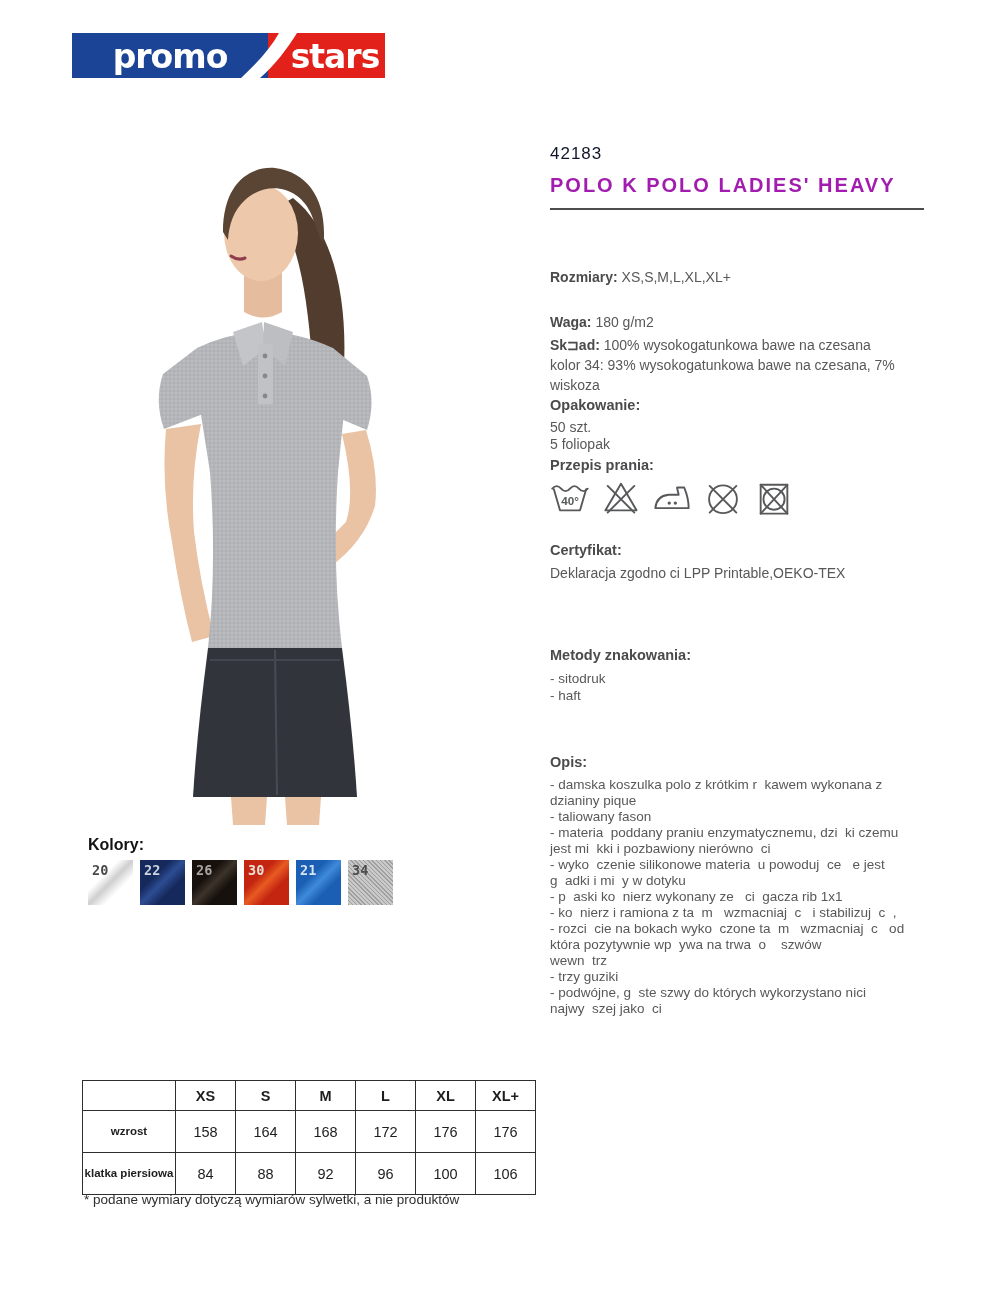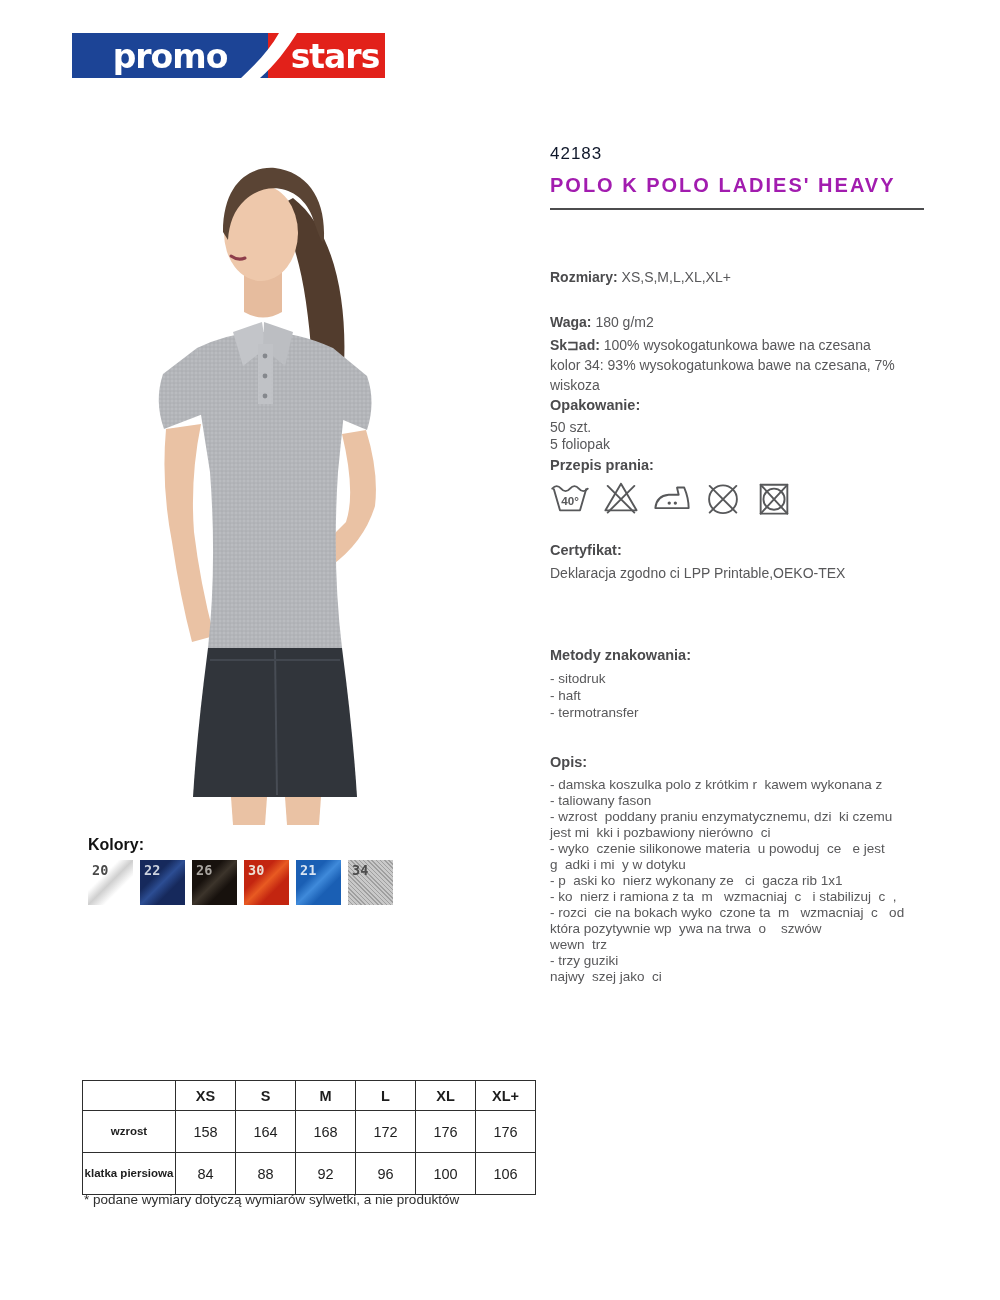--- a/index.html
+++ b/index.html
@@ -169,37 +169,38 @@
   </svg>
 </div>
 
 <div class="abs rc lbl" id="cert-label">Certyfikat:</div>
 <div class="abs rc" id="cert-text">Deklaracja zgodno ci LPP Printable,OEKO-TEX</div>
 
 <div class="abs rc lbl" id="metody-label">Metody znakowania:</div>
 <div class="abs rc" id="metody-list">
   <div>- sitodruk</div>
   <div>- haft</div>
-  <div>- termotransfer</div>
 </div>
 
 <div class="abs rc lbl" id="opis-label">Opis:</div>
 <div class="abs rc" id="opis-lines">
   <div class="opis-line">- damska koszulka polo z krótkim r  kawem wykonana z</div>
+  <div class="opis-line">dzianiny pique</div>
   <div class="opis-line">- taliowany fason</div>
-  <div class="opis-line">- wzrost  poddany praniu enzymatycznemu, dzi  ki czemu</div>
+  <div class="opis-line">- materia  poddany praniu enzymatycznemu, dzi  ki czemu</div>
   <div class="opis-line">jest mi  kki i pozbawiony nierówno  ci</div>
   <div class="opis-line">- wyko  czenie silikonowe materia  u powoduj  ce   e jest</div>
   <div class="opis-line">g  adki i mi  y w dotyku</div>
   <div class="opis-line">- p  aski ko  nierz wykonany ze   ci  gacza rib 1x1</div>
   <div class="opis-line">- ko  nierz i ramiona z ta  m   wzmacniaj  c   i stabilizuj  c  ,</div>
   <div class="opis-line">- rozci  cie na bokach wyko  czone ta  m   wzmacniaj  c   od</div>
   <div class="opis-line">która pozytywnie wp  ywa na trwa  o    szwów</div>
   <div class="opis-line">wewn  trz</div>
   <div class="opis-line">- trzy guziki</div>
+  <div class="opis-line">- podwójne, g  ste szwy do których wykorzystano nici</div>
   <div class="opis-line">najwy  szej jako  ci</div>
 </div>
 
 <div class="abs" id="kolory-label">Kolory:</div>
 <div class="abs" id="swatches">
   <div class="swatch" style="background: linear-gradient(315deg, rgb(255, 255, 255) 32%, rgb(207, 207, 207) 50%, rgb(255, 255, 255) 66%);">
     <span class="sw-num" style="color: rgb(74, 74, 74);">20</span>
   </div>
   <div class="swatch" style="background: linear-gradient(315deg, rgb(22, 41, 92) 32%, rgb(44, 77, 147) 50%, rgb(22, 41, 92) 66%);">
     <span class="sw-num" style="color: rgb(205, 211, 223);">22</span>

